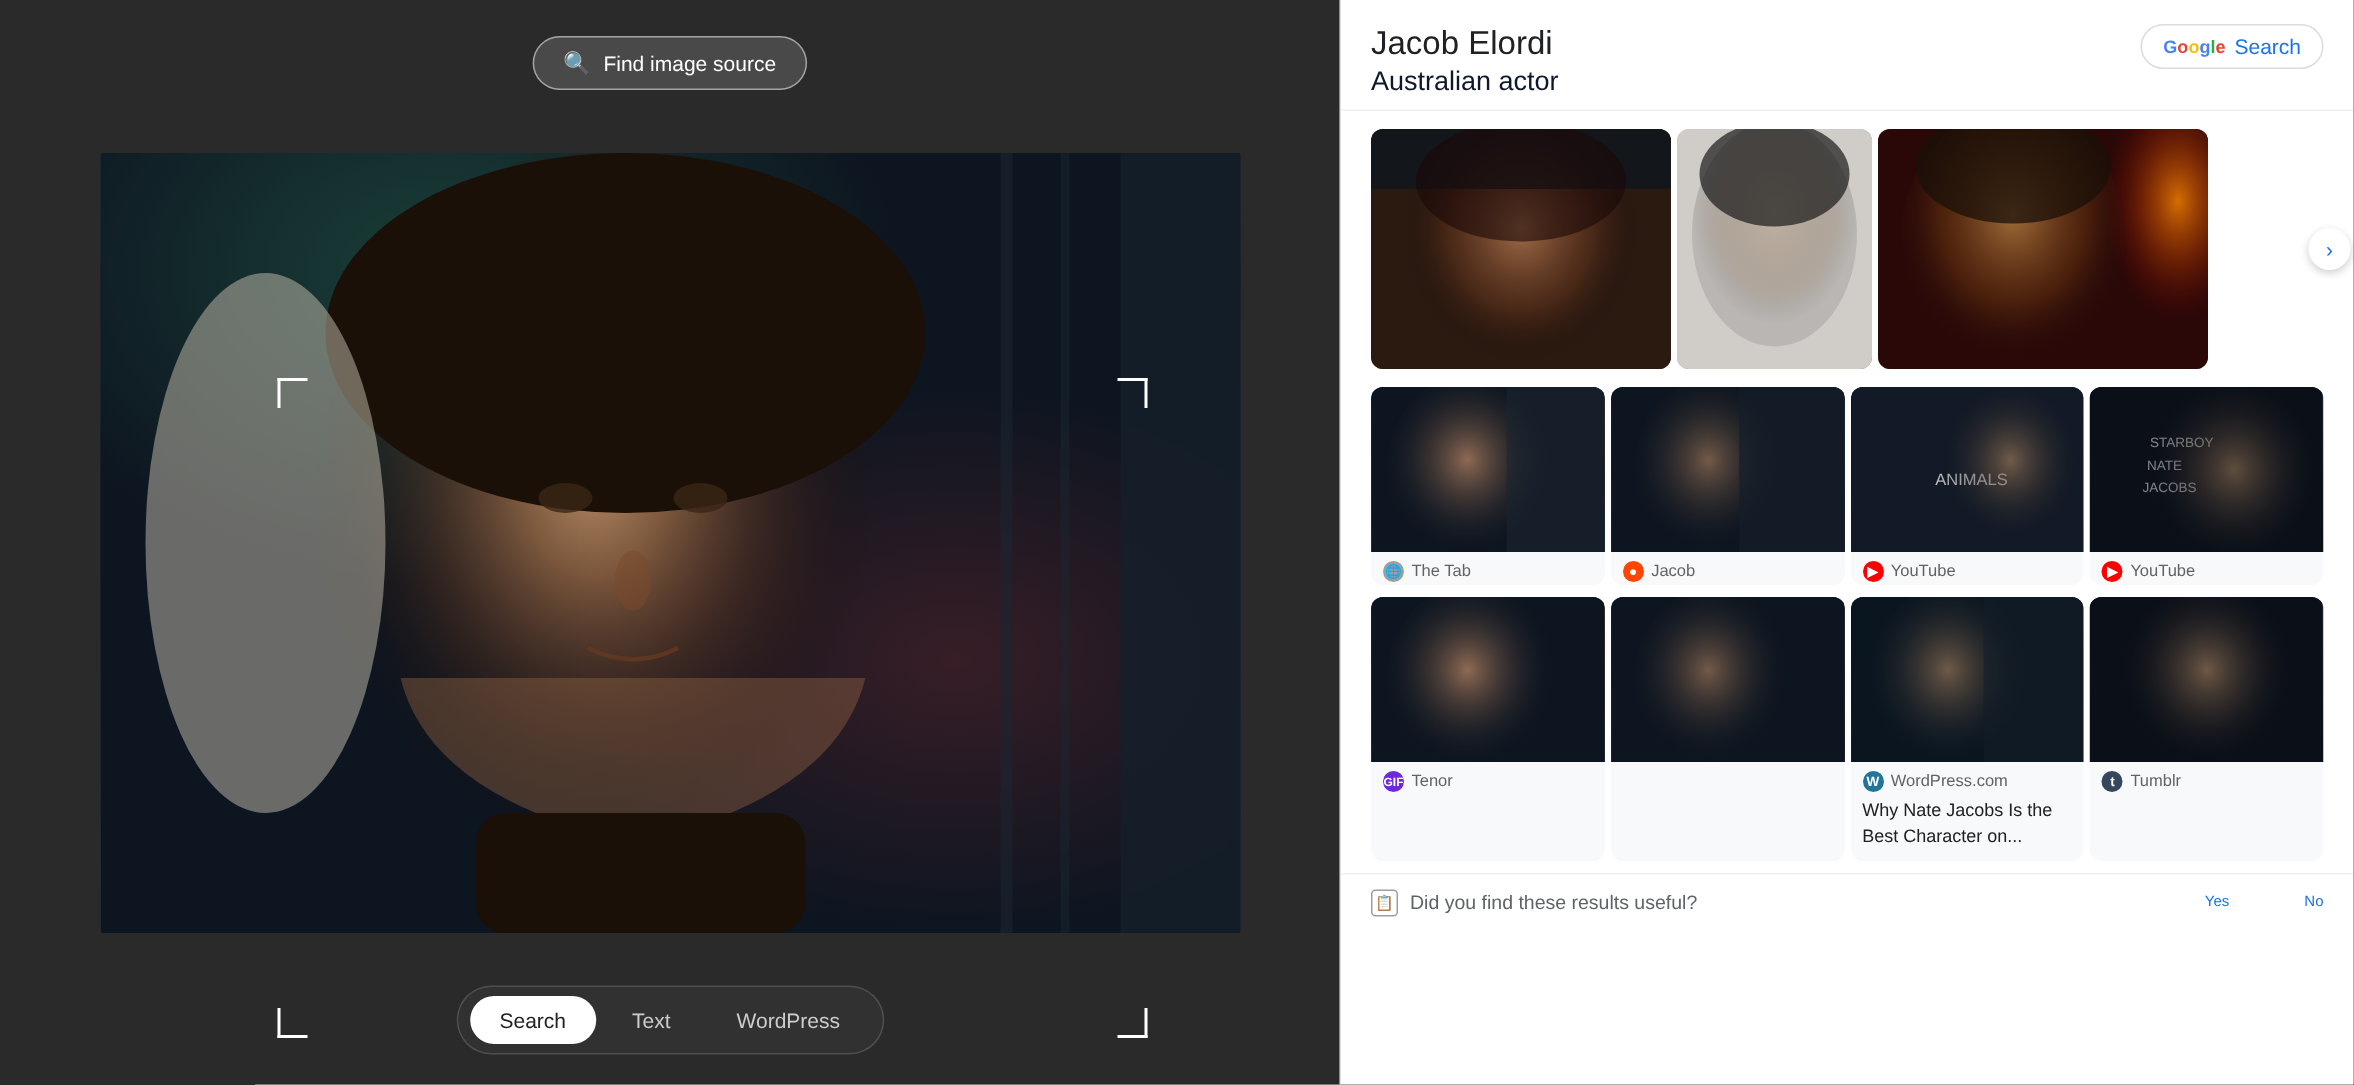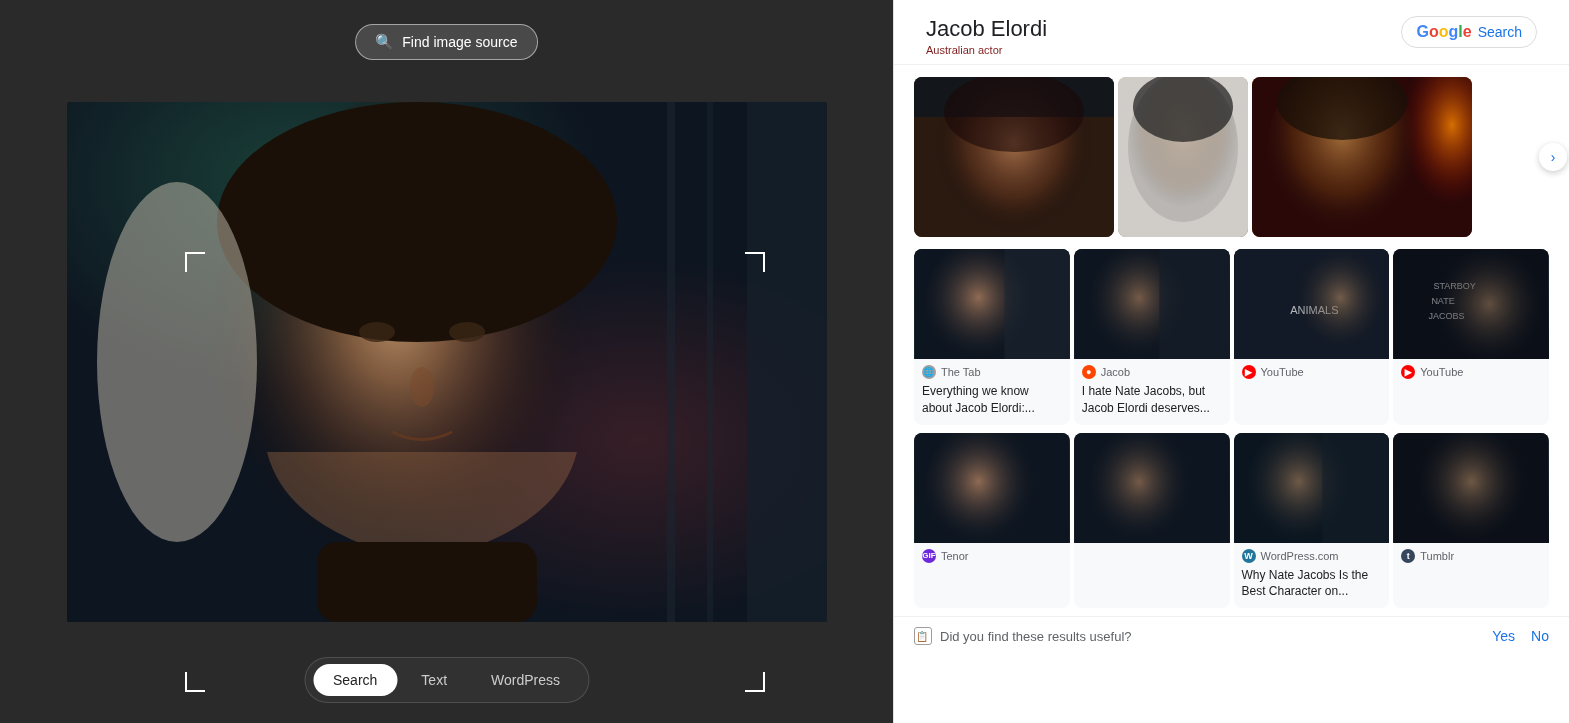--- a/index.html
+++ b/index.html
@@ -144,36 +144,36 @@
     
     .right-panel {
       width: 676px;
       height: 723px;
       background: white;
       overflow-y: auto;
       border-left: 1px solid #e0e0e0;
     }
 
     .results-header {
-      padding: 16px 32px 8px;
+      padding: 16px 20px 8px;
       border-bottom: 1px solid #f0f0f0;
       display: flex;
       justify-content: space-between;
       align-items: flex-start;
     }
 
     .person-name {
       font-size: 22px;
       font-weight: 400;
       color: #202124;
     }
 
     .person-subtitle {
-      font-size: 11px;
-      color: #7f1d1d;
+      font-size: 18px;
+      color: #0f172a;
       margin-top: 2px;
     }
 
     .google-search-btn {
       display: flex;
       align-items: center;
       gap: 6px;
       border: 1px solid #dadce0;
       border-radius: 20px;
       padding: 6px 14px;
@@ -338,21 +338,22 @@
     }
 
     .feedback-right {
       display: flex;
       gap: 16px;
     }
 
     .feedback-link {
       color: #1a73e8;
       cursor: pointer;
-      font-size: 14px;
+      font-size: 10px;
+      margin-left: 34px;
     }
   </style>
 </head>
 <body>
 
 <div class="left-panel">
 
   <button class="find-image-btn">
     <span style="font-size:15px;">🔍</span>
     <span>Find image source</span>
@@ -426,21 +427,21 @@
 </div>
 
 <div class="right-panel">
 
   <div class="results-header">
     <div>
       <div class="person-name">Jacob Elordi</div>
       <div class="person-subtitle">Australian actor</div>
     </div>
     <button class="google-search-btn">
-      <span style="color:#4285f4;font-weight:700;font-size:16px;">
+      <span style="color:#4285f4;font-weight:700;font-size:12px;">
         <span style="color:#4285f4">G</span><span style="color:#ea4335">o</span><span style="color:#fbbc05">o</span><span style="color:#4285f4">g</span><span style="color:#34a853">l</span><span style="color:#ea4335">e</span>
       </span>
       <span>Search</span>
     </button>
   </div>
 
   <div class="photos-strip-wrapper">
     <div class="photos-strip">
       <div class="photo-card photo-card-lg">
         <div class="photo-placeholder photo-1">
@@ -508,40 +509,38 @@
             <stop offset="100%" stop-color="#0d1520" stop-opacity="0"></stop>
           </radialGradient>
           <ellipse cx="70" cy="55" rx="60" ry="65" fill="url(#t1g)"></ellipse>
           <rect x="90" y="0" width="65" height="110" fill="#1a2530" opacity="0.6"></rect>
         </svg>
       </div>
       <div class="result-source">
         <div class="source-icon icon-globe">🌐</div>
         <span>The Tab</span>
       </div>
-      <div class="result-title">Everything we know about Jacob Elordi:...</div>
     </div>
 
     <div class="result-card">
       <div class="result-thumb thumb-2">
         <svg width="100%" height="110" viewBox="0 0 155 110">
           <rect width="155" height="110" fill="#0d1520"></rect>
           <radialGradient id="t2g" cx="45%" cy="45%" r="50%">
             <stop offset="0%" stop-color="#a07858" stop-opacity="0.7"></stop>
             <stop offset="100%" stop-color="#0d1520" stop-opacity="0"></stop>
           </radialGradient>
           <ellipse cx="70" cy="55" rx="55" ry="62" fill="url(#t2g)"></ellipse>
           <rect x="85" y="0" width="70" height="110" fill="#151e2a" opacity="0.7"></rect>
         </svg>
       </div>
       <div class="result-source">
         <div class="source-icon icon-reddit">●</div>
         <span>Jacob</span>
       </div>
-      <div class="result-title">I hate Nate Jacobs, but Jacob Elordi deserves...</div>
     </div>
 
     <div class="result-card">
       <div class="result-thumb thumb-3">
         <svg width="100%" height="110" viewBox="0 0 155 110">
           <rect width="155" height="110" fill="#0a0f18"></rect>
           <rect x="0" y="0" width="155" height="110" fill="#1a2535" opacity="0.5"></rect>
           <text x="80" y="65" text-anchor="middle" fill="white" font-size="11" opacity="0.7">ANIMALS</text>
           <radialGradient id="t3g" cx="60%" cy="45%" r="45%">
             <stop offset="0%" stop-color="#9a7858" stop-opacity="0.7"></stop>

